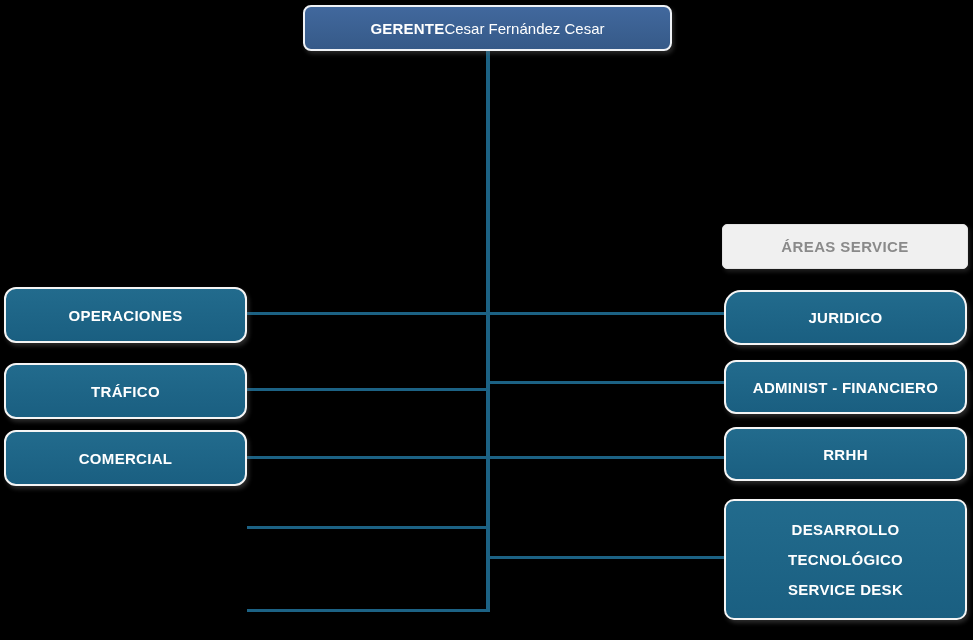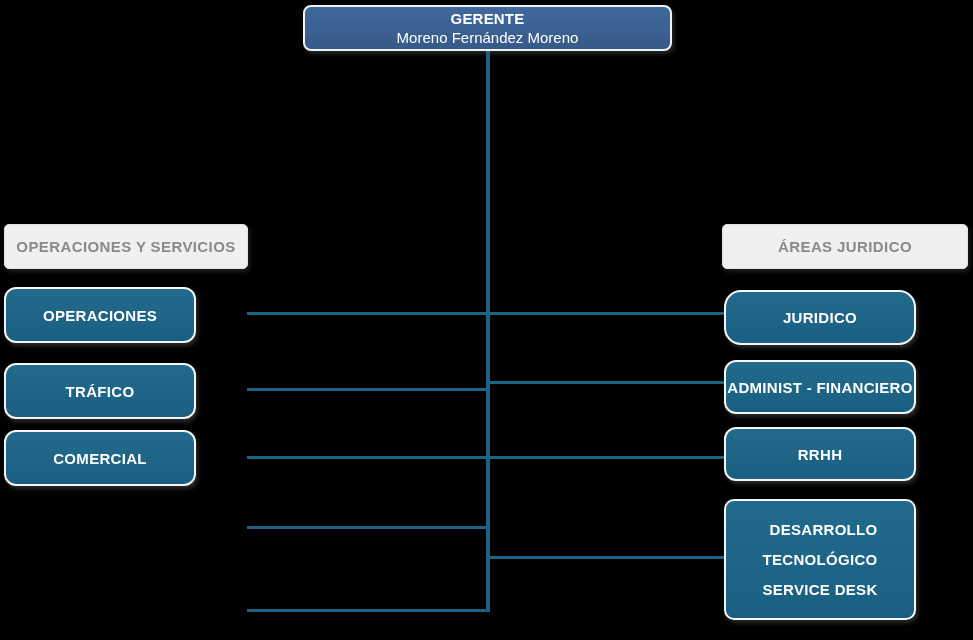--- a/index.html
+++ b/index.html
@@ -24,21 +24,21 @@
   .manager-node {
     position: absolute;
     left: 303px; top: 5px;
     width: 369px; height: 46px;
     box-sizing: border-box;
     background: linear-gradient(#41689D, #365A88);
     border: 2px solid #EFF2F6;
     border-radius: 8px;
     box-shadow: 2px 3px 4px rgba(110,110,110,0.35);
     display: flex;
-    flex-direction: column;
+    flex-direction: row;
     align-items: center;
     justify-content: center;
     color: #FFFFFF;
   }
   .manager-title {
     font-size: 15px;
     font-weight: bold;
     line-height: 19px;
     letter-spacing: 0.2px;
   }
@@ -60,33 +60,33 @@
     letter-spacing: 0.4px;
     display: flex;
     align-items: center;
     justify-content: center;
     box-shadow: 2px 3px 4px rgba(120,120,120,0.25);
   }
   
   .node {
     position: absolute;
     box-sizing: border-box;
-    width: 192px;
+    width: 243px;
     background: linear-gradient(#226B8D, #1A5F81);
     border: 2px solid #F5F5F5;
     border-radius: 12px;
     box-shadow: 2px 3px 4px rgba(120,120,120,0.35);
     color: var(--node-text, #FFFFFF);
     font-size: 15px;
     font-weight: bold;
     letter-spacing: 0.3px;
     display: flex;
     align-items: center;
     justify-content: center;
-    text-align: right;
+    text-align: center;
   }
   .node-tall {
     white-space: pre-line;
     line-height: 30px;
     border-radius: 10px;
   }
 </style>
 </head>
 <body>
 
@@ -96,25 +96,24 @@
   <div class="connector" style="left:247px; top:312px; width:478px; height:3px;"></div>
   <div class="connector" style="left:487px; top:381px; width:238px; height:3px;"></div>
   <div class="connector" style="left:247px; top:388px; width:241px; height:3px;"></div>
   <div class="connector" style="left:247px; top:456px; width:478px; height:3px;"></div>
   <div class="connector" style="left:247px; top:526px; width:241px; height:3px;"></div>
   <div class="connector" style="left:487px; top:556px; width:238px; height:3px;"></div>
   <div class="connector" style="left:247px; top:609px; width:241px; height:3px;"></div>
 
   <div class="manager-node">
     <div class="manager-title">GERENTE</div>
-    <div class="manager-name">Moreno Fernández Moreno</div>
+    <div class="manager-name">Cesar Fernández Cesar</div>
   </div>
 
-  <div class="group-header" style="left:4px; top:224px; width:244px;">OPERACIONES Y SERVICIOS</div>
-  <div class="group-header" style="left:722px; top:224px; width:246px;">ÁREAS JURIDICO</div>
+  <div class="group-header" style="left:722px; top:224px; width:246px;">ÁREAS SERVICE</div>
 
   <div class="node" style="left:4px; top:287px; height:56px;">OPERACIONES</div>
   <div class="node" style="left:4px; top:363px; height:56px;">TRÁFICO</div>
   <div class="node" style="left:4px; top:430px; height:56px;">COMERCIAL</div>
 
   <div class="node" style="left:724px; top:290px; height:55px;border-radius:17px;">JURIDICO</div>
   <div class="node" style="left:724px; top:360px; height:54px;">ADMINIST - FINANCIERO</div>
   <div class="node" style="left:724px; top:427px; height:54px;">RRHH</div>
   <div class="node node-tall" style="left:724px; top:499px; height:121px;">DESARROLLO
 TECNOLÓGICO

